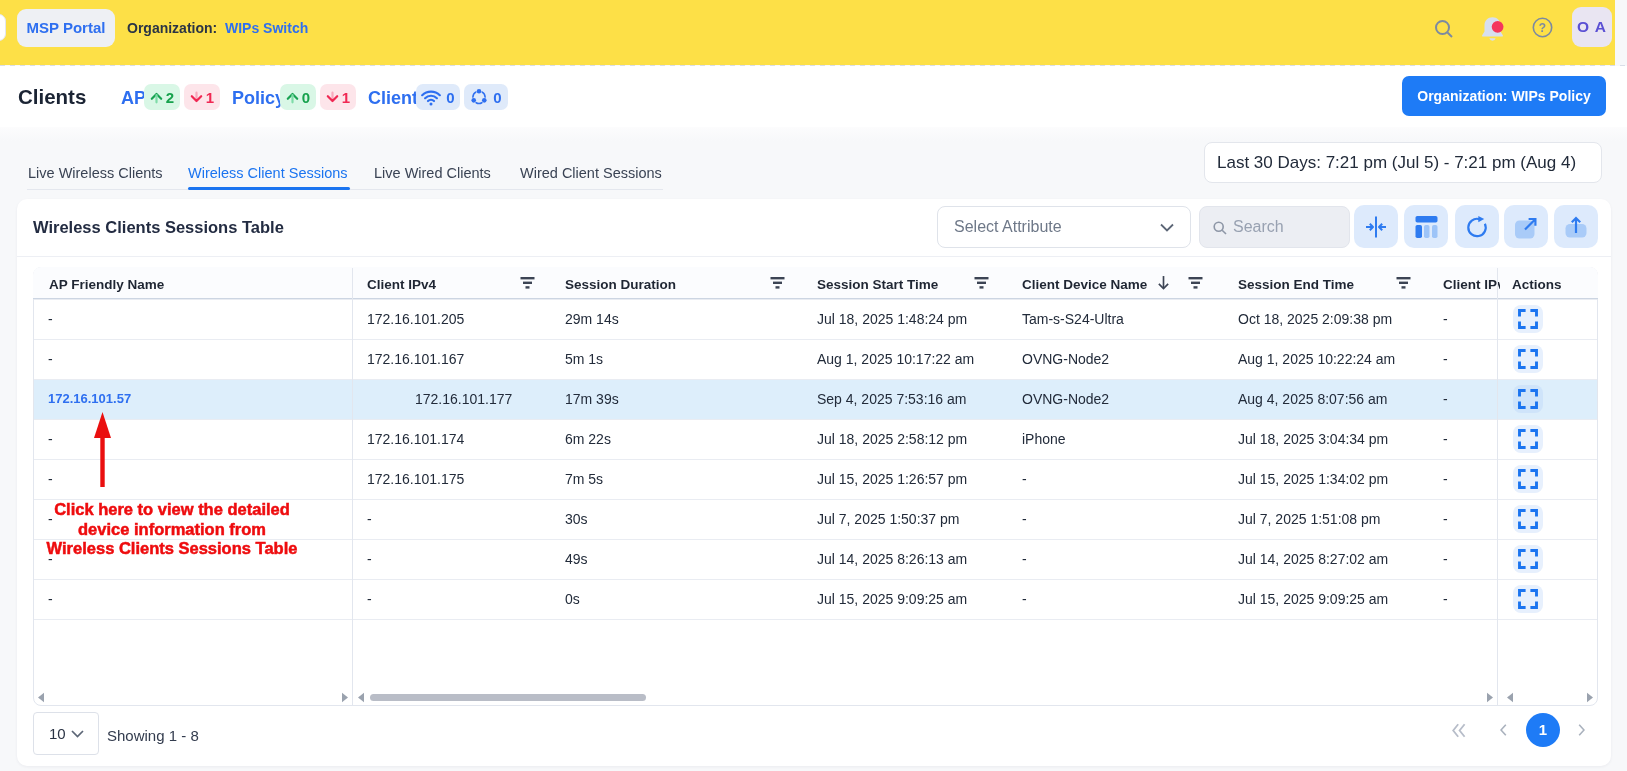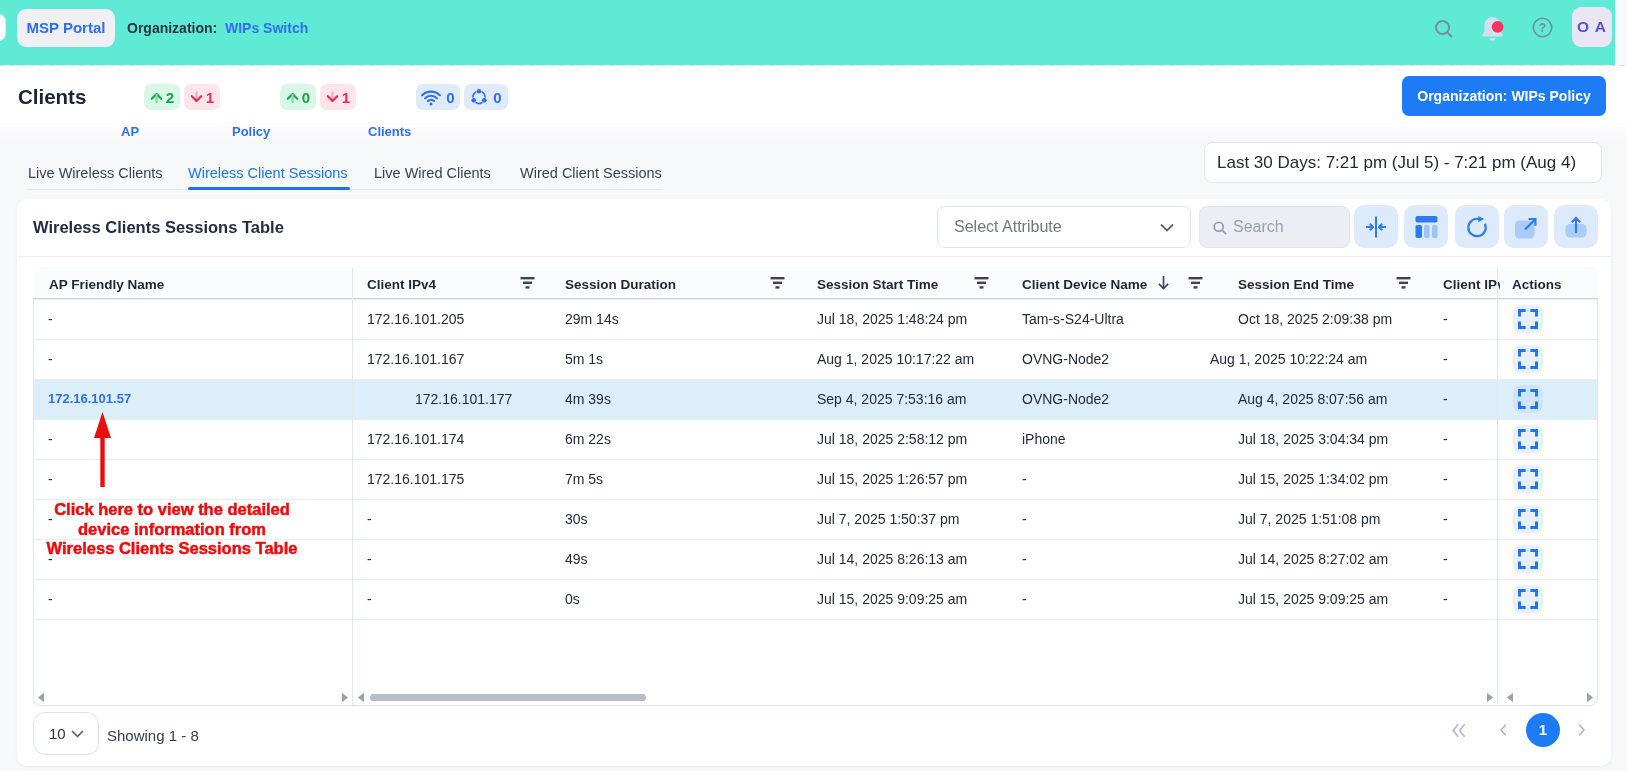--- a/index.html
+++ b/index.html
@@ -1,35 +1,35 @@
 <!DOCTYPE html>
 <html><head>
 <meta charset="utf-8">
 <style>
 * { margin:0; padding:0; box-sizing:border-box; }
 html,body { width:1627px; height:771px; overflow:hidden; }
 body { font-family:"Liberation Sans", sans-serif; background:#f7f8fa; position:relative; }
 .abs { position:absolute; }
 
 
-#topbar { position:absolute; left:0; top:0; width:1615px; height:65px; background:#5eead4; }
+#topbar { position:absolute; left:0; top:0; width:1615px; height:65px; background:#fde047; }
 #topdash { position:absolute; left:0; top:65px; width:1627px; height:1px; background:repeating-linear-gradient(90deg,#d9dee8 0 5px,transparent 5px 10px); }
 #edgechip { position:absolute; left:-9px; top:14px; width:15px; height:27px; border:1px solid #e3e6ee; border-radius:7px; background:#fff; }
 #mspchip { position:absolute; left:17px; top:9px; width:98px; height:38px; line-height:38px; text-align:center; background:#eef0f4; border-radius:9px; color:#2e6ff0; font-weight:bold; font-size:15px; }
 #orglabel { position:absolute; left:127px; top:0; height:56px; line-height:56px; font-size:14px; font-weight:bold; color:#2b3445; }
 #orglink  { color:#2e6ff0; }
 
 
 .topicon { position:absolute; top:17px; }
 #avatar { position:absolute; left:1572px; top:7px; width:40px; height:40px; background:#e9e5f2; border-radius:9px; color:#5b50d4; font-weight:bold; font-size:15.5px; text-align:center; line-height:40px; letter-spacing:1px; }
 
 
 #subhead { position:absolute; left:0; top:66px; width:1627px; height:61px; background:#fff; }
 #clients-h { position:absolute; left:18px; top:85px; font-size:20.5px; font-weight:bold; color:#1b2434; }
-.bluelabel { position:absolute; top:88px; font-size:13px; font-weight:bold; color:#2e6ff0;margin-top:36px; }
+.bluelabel { position:absolute; top:88px; font-size:18px; font-weight:bold; color:#2e6ff0; }
 .badge { position:absolute; top:84px; height:26px; border-radius:7px; font-size:15px; font-weight:bold; display:flex; align-items:center; justify-content:center; gap:3px; }
 .badge.green { background:#d9f7e6; color:#17a24d; }
 .badge.pink  { background:#fde5ea; color:#f02853; }
 .badge.blue  { background:#dfeafa; color:#2e6ff0; }
 #orgbtn { position:absolute; left:1402px; top:76px; width:204px; height:40px; background:#1e7bf6; border-radius:7px; color:#fff; font-size:14px; font-weight:bold; text-align:center; line-height:40px; }
 
 
 .tab { position:absolute; top:165px; font-size:14.5px; color:#3a4354; }
 .tab.active { color:#1b74f0; }
 #tabline { position:absolute; left:27px; top:189px; width:636px; height:1px; background:#e4e7ee; }
@@ -53,21 +53,21 @@
 .row-line { position:absolute; left:34px; width:1563px; height:1px; background:#e9ecf2; }
 #hl-row { position:absolute; left:34px; top:379px; width:1563px; height:40px; background:#ddeefb; }
 .vline { position:absolute; top:268px; width:1px; height:437px; background:#e2e6ee; }
 .link { color:#2e6ff0; font-weight:bold; font-size:13px; }
 
 
 .scrtri { position:absolute; top:692px; }
 #scrthumb { position:absolute; left:370px; top:694px; width:276px; height:7px; background:#b9bdc7; border-radius:4px; }
 
 
-#pagesize { position:absolute; left:33px; top:712px; width:66px; height:43px; border:1px solid #dde1e9; border-radius:12px; background:#fff; font-size:15px; color:#2a3344; line-height:41px; padding-left:15px; }
+#pagesize { position:absolute; left:33px; top:712px; width:66px; height:43px; border:1px solid #dde1e9; border-radius:4px; background:#fff; font-size:15px; color:#2a3344; line-height:41px; padding-left:15px; }
 #showing { position:absolute; left:107px; top:727px; font-size:15px; color:#333c4e; }
 #pgcircle { position:absolute; left:1526px; top:713px; width:34px; height:34px; border-radius:50%; background:#1e7bf6; color:#fff; font-weight:bold; font-size:15px; text-align:center; line-height:34px; }
 
 
 #redtext { position:absolute; left:32px; top:500px; width:280px; text-align:center; font-size:16.5px; font-weight:bold; color:#ee0c0e; line-height:19.5px; white-space:nowrap; -webkit-text-stroke:0.5px #ee0c0e; }
 </style>
 </head>
 <body>
 
 <div id="card"></div>
@@ -256,32 +256,32 @@
       <path d="M1.5 7.6 L1.5 1.5 L7.6 1.5"></path>
       <path d="M12.4 1.5 L18.5 1.5 L18.5 7.6"></path>
       <path d="M18.5 12.4 L18.5 18.5 L12.4 18.5"></path>
       <path d="M7.6 18.5 L1.5 18.5 L1.5 12.4"></path>
     </svg>
     <div class="td" style="left:48px; top:351px;">-</div>
     <div class="td" style="left:367px; top:351px;">172.16.101.167</div>
     <div class="td" style="left:565px; top:351px;">5m 1s</div>
     <div class="td" style="left:817px; top:351px;">Aug 1, 2025 10:17:22 am</div>
     <div class="td" style="left:1022px; top:351px;">OVNG-Node2</div>
-    <div class="td" style="left:1210px; top:351px;">Aug 1, 2025 10:22:24 am</div>
+    <div class="td" style="left:1238px; top:351px;">Aug 1, 2025 10:22:24 am</div>
     <div class="td" style="left:1443px; top:351px;">-</div>
     <div class="abs" style="left:1513px; top:345px; width:30px; height:28px; background:#e7f0fd; border-radius:8px;"></div>
     <svg class="abs" style="left:1518px; top:349px" width="20" height="20" viewBox="0 0 20 20" fill="none" stroke="#1b74f0" stroke-width="2.9">
       <path d="M1.5 7.6 L1.5 1.5 L7.6 1.5"></path>
       <path d="M12.4 1.5 L18.5 1.5 L18.5 7.6"></path>
       <path d="M18.5 12.4 L18.5 18.5 L12.4 18.5"></path>
       <path d="M7.6 18.5 L1.5 18.5 L1.5 12.4"></path>
     </svg>
     <div class="td link" style="left:48px; top:391px;">172.16.101.57</div>
     <div class="td" style="left:367px; top:391px;margin-left:48px;">172.16.101.177</div>
-    <div class="td" style="left:565px; top:391px;">4m 39s</div>
+    <div class="td" style="left:565px; top:391px;">17m 39s</div>
     <div class="td" style="left:817px; top:391px;">Sep 4, 2025 7:53:16 am</div>
     <div class="td" style="left:1022px; top:391px;">OVNG-Node2</div>
     <div class="td" style="left:1238px; top:391px;">Aug 4, 2025 8:07:56 am</div>
     <div class="td" style="left:1443px; top:391px;">-</div>
     <div class="abs" style="left:1513px; top:385px; width:30px; height:28px; background:#cfe4fa; border-radius:8px;"></div>
     <svg class="abs" style="left:1518px; top:389px" width="20" height="20" viewBox="0 0 20 20" fill="none" stroke="#1b74f0" stroke-width="2.9">
       <path d="M1.5 7.6 L1.5 1.5 L7.6 1.5"></path>
       <path d="M12.4 1.5 L18.5 1.5 L18.5 7.6"></path>
       <path d="M18.5 12.4 L18.5 18.5 L12.4 18.5"></path>
       <path d="M7.6 18.5 L1.5 18.5 L1.5 12.4"></path>

